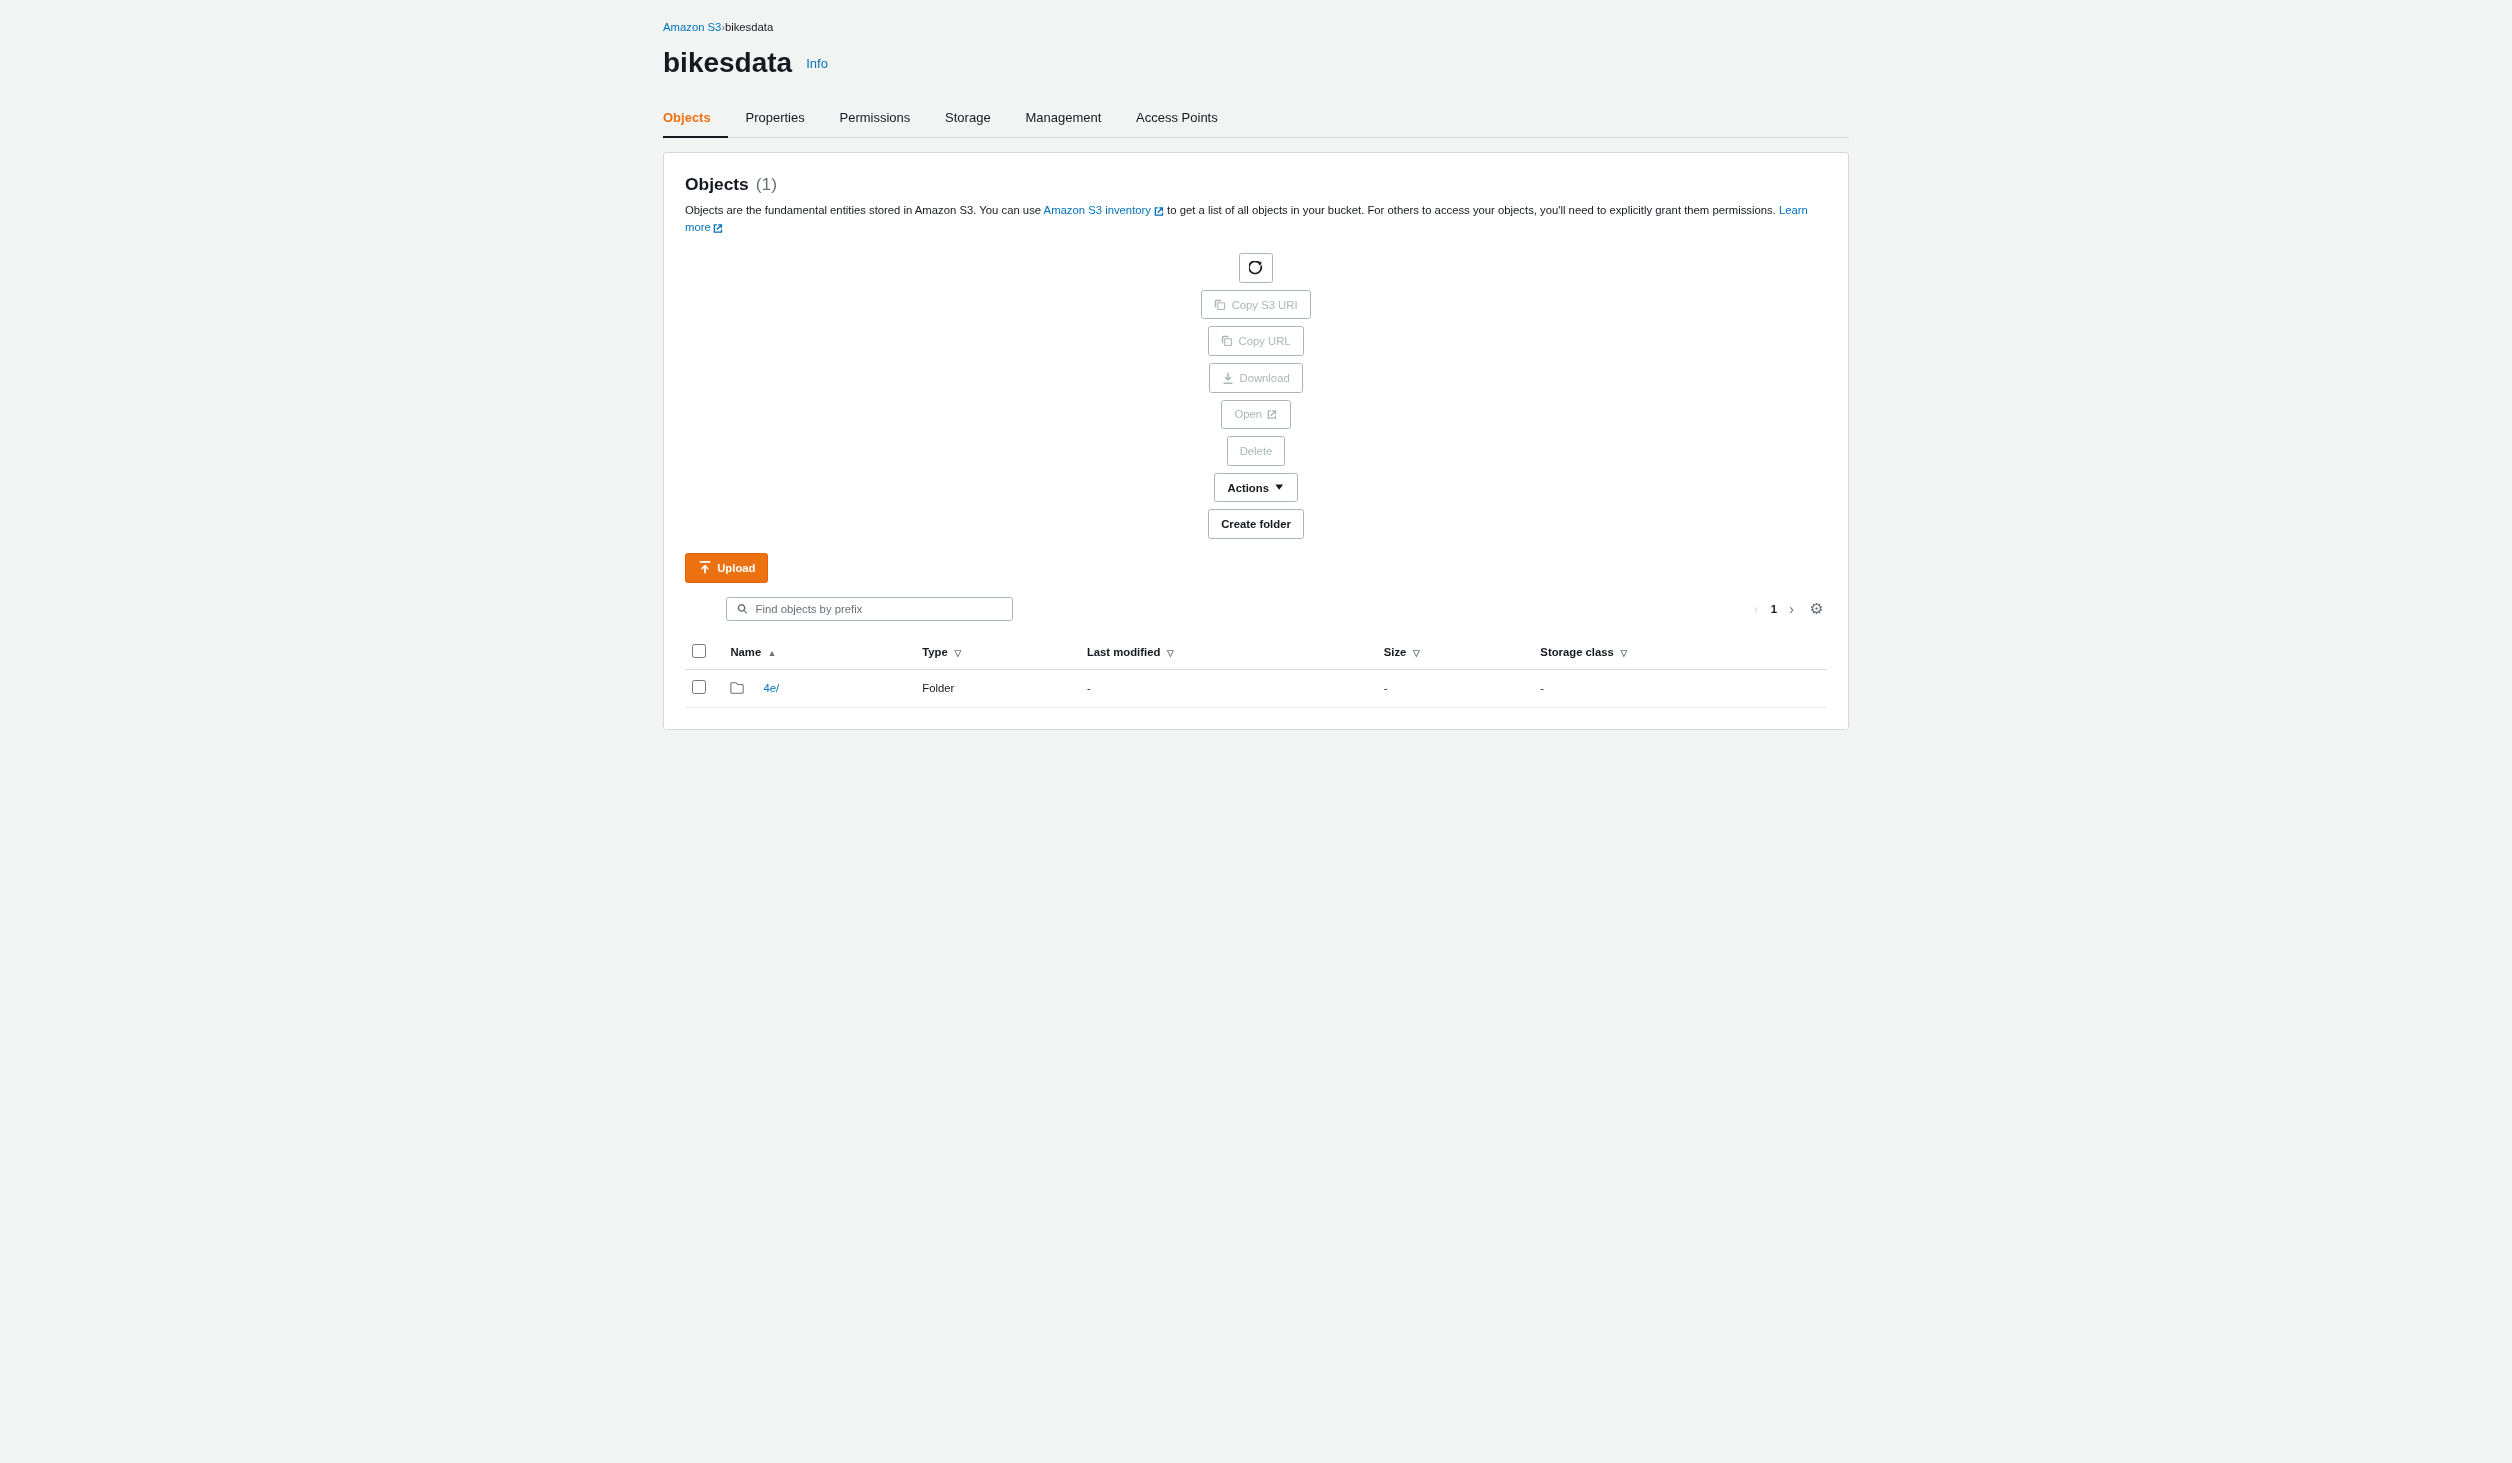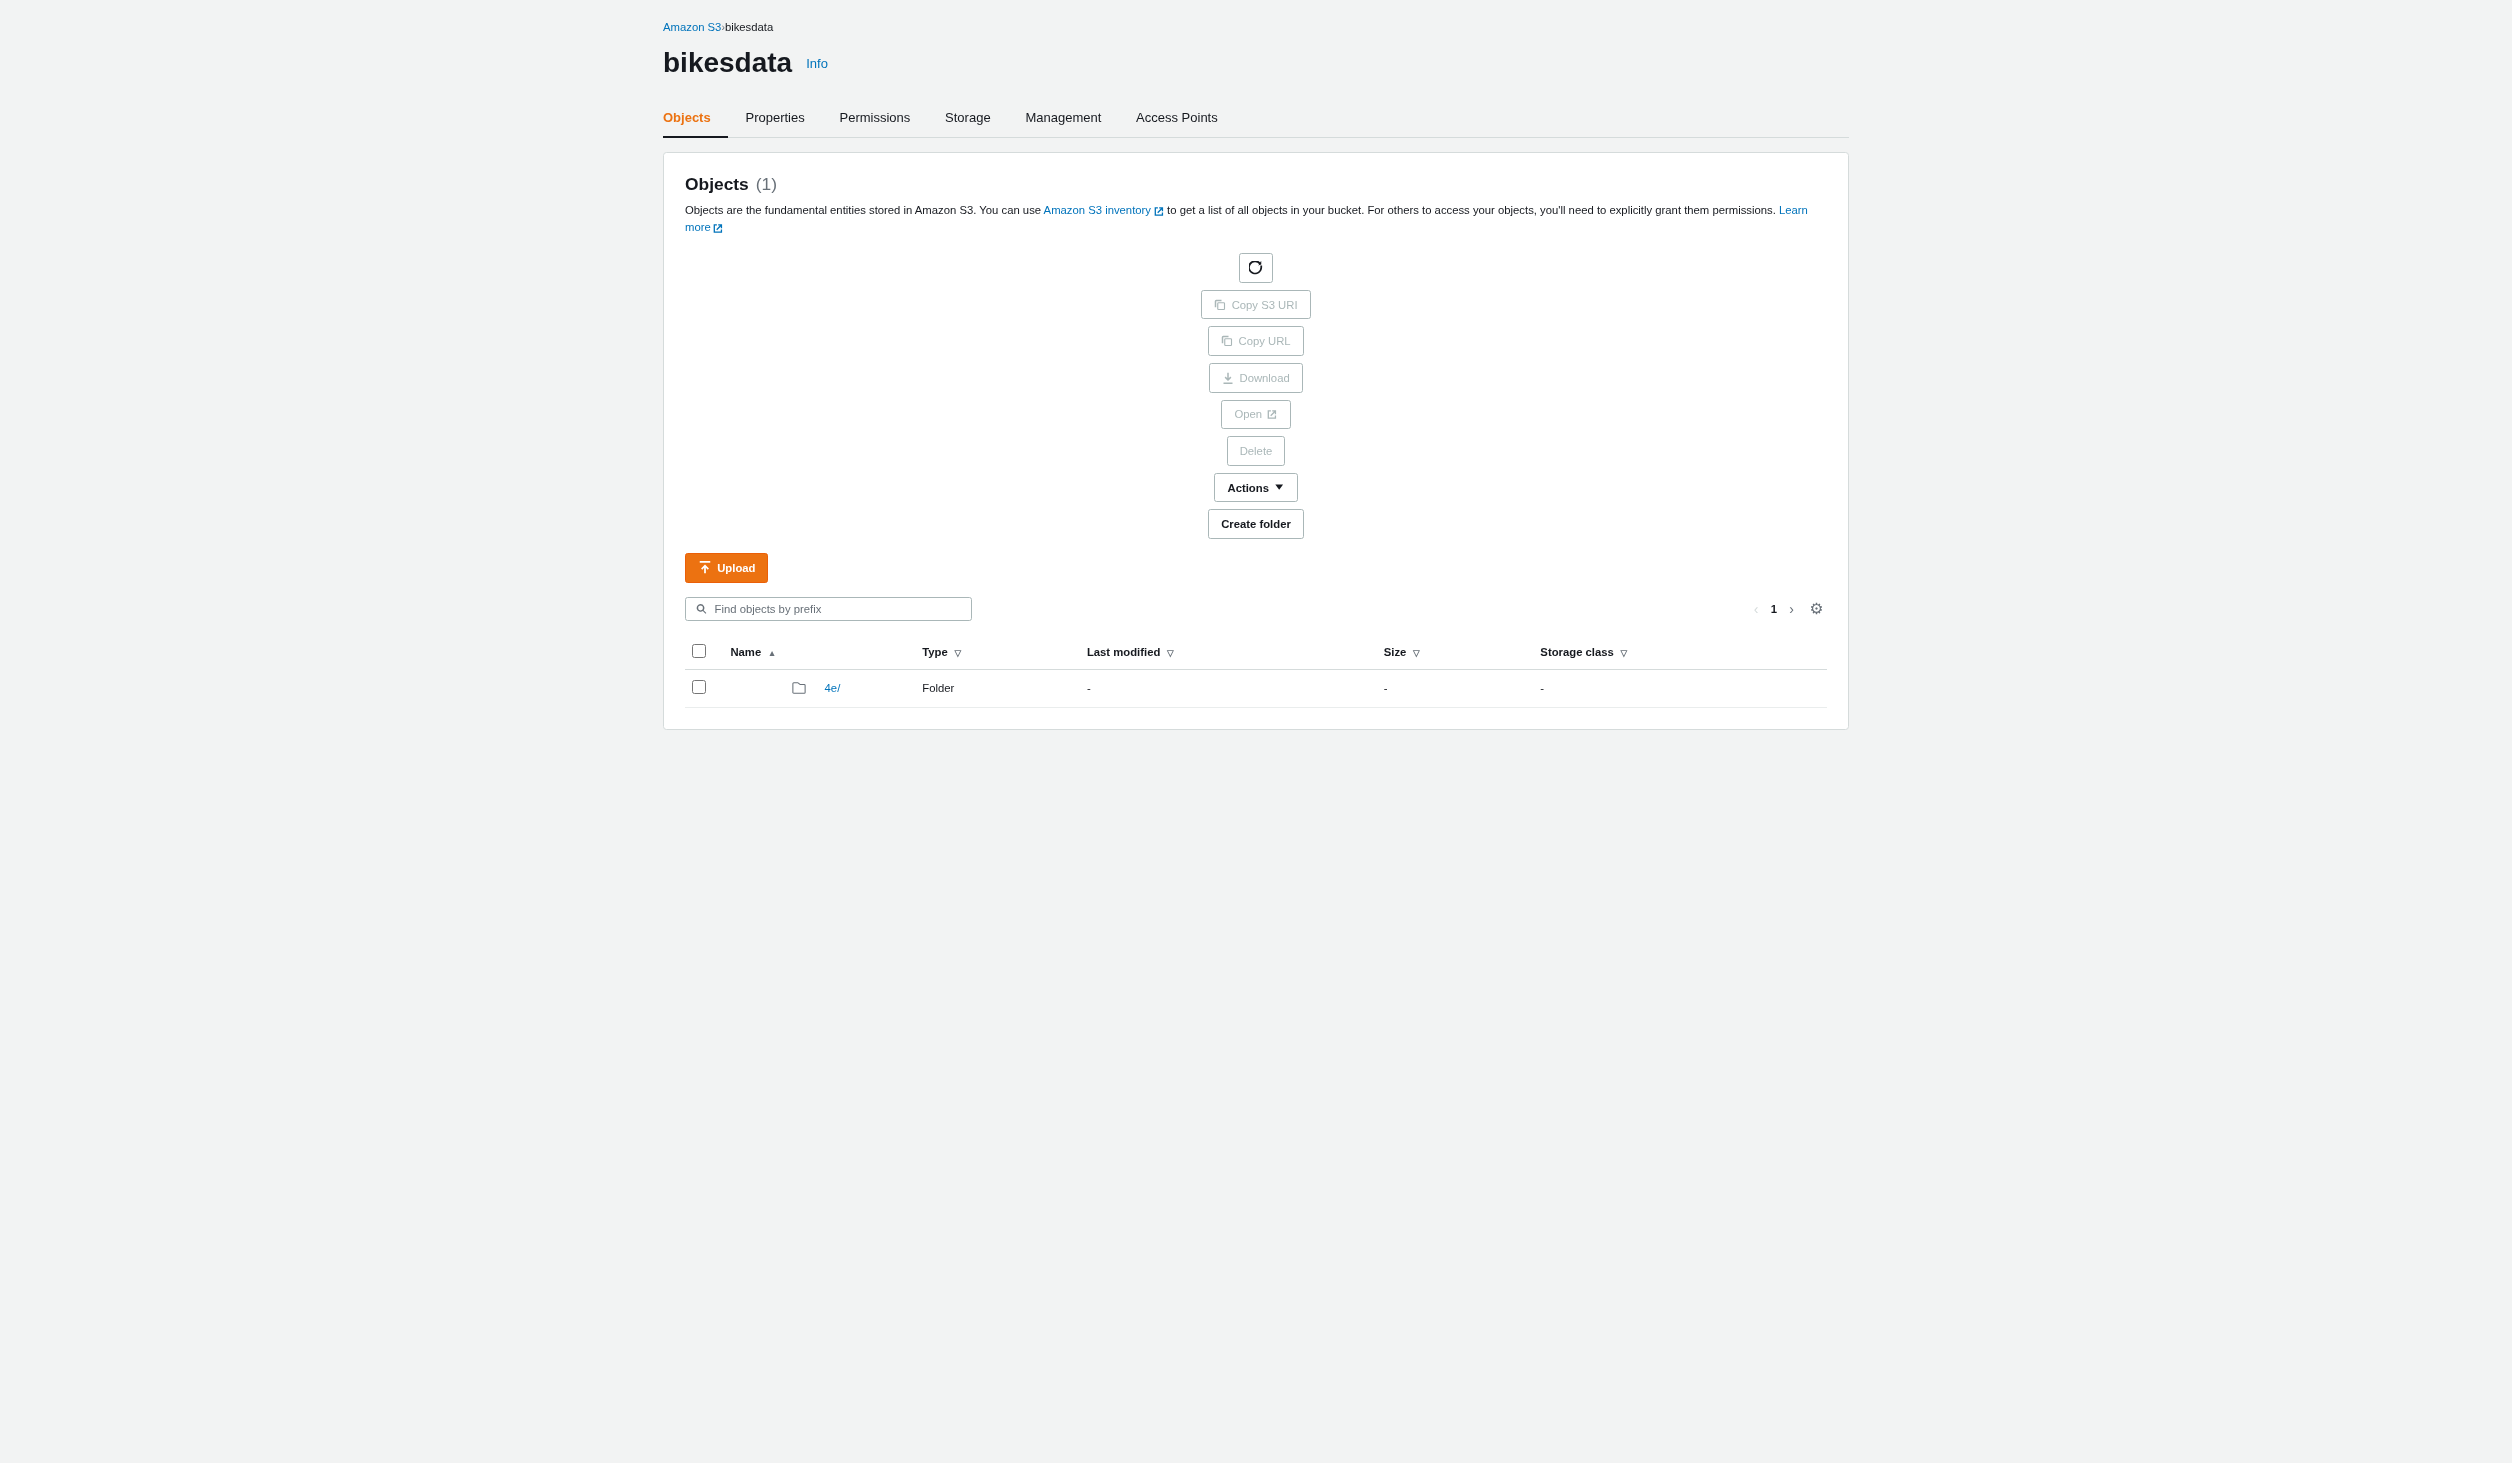--- a/index.html
+++ b/index.html
@@ -164,20 +164,21 @@
       font-weight: 700;
     }
     .upload-row {
       margin-bottom: 14px;
     }
     .search-row {
       display: flex;
       align-items: center;
       justify-content: space-between;
       margin-bottom: 14px;
+      margin-left: 41px;
     }
     .search-box {
       display: flex;
       align-items: center;
       border: 0.9px solid #aab7b8;
       border-radius: 2.6px;
       padding: 5.2px 10.4px;
       gap: 7px;
       width: 287px;
       background: #ffffff;
@@ -248,21 +249,20 @@
       color: #687078;
       font-size: 8.7px;
       vertical-align: middle;
     }
     .folder-link {
       color: #0073bb;
       text-decoration: none;
       display: flex;
       align-items: center;
       gap: 19px;
-      justify-content: center;
     }
     .folder-icon-cell {
       color: #687078;
       font-size: 13px;
     }
     .checkbox-input {
       width: 14px;
       height: 14px;
       cursor: pointer;
     }

